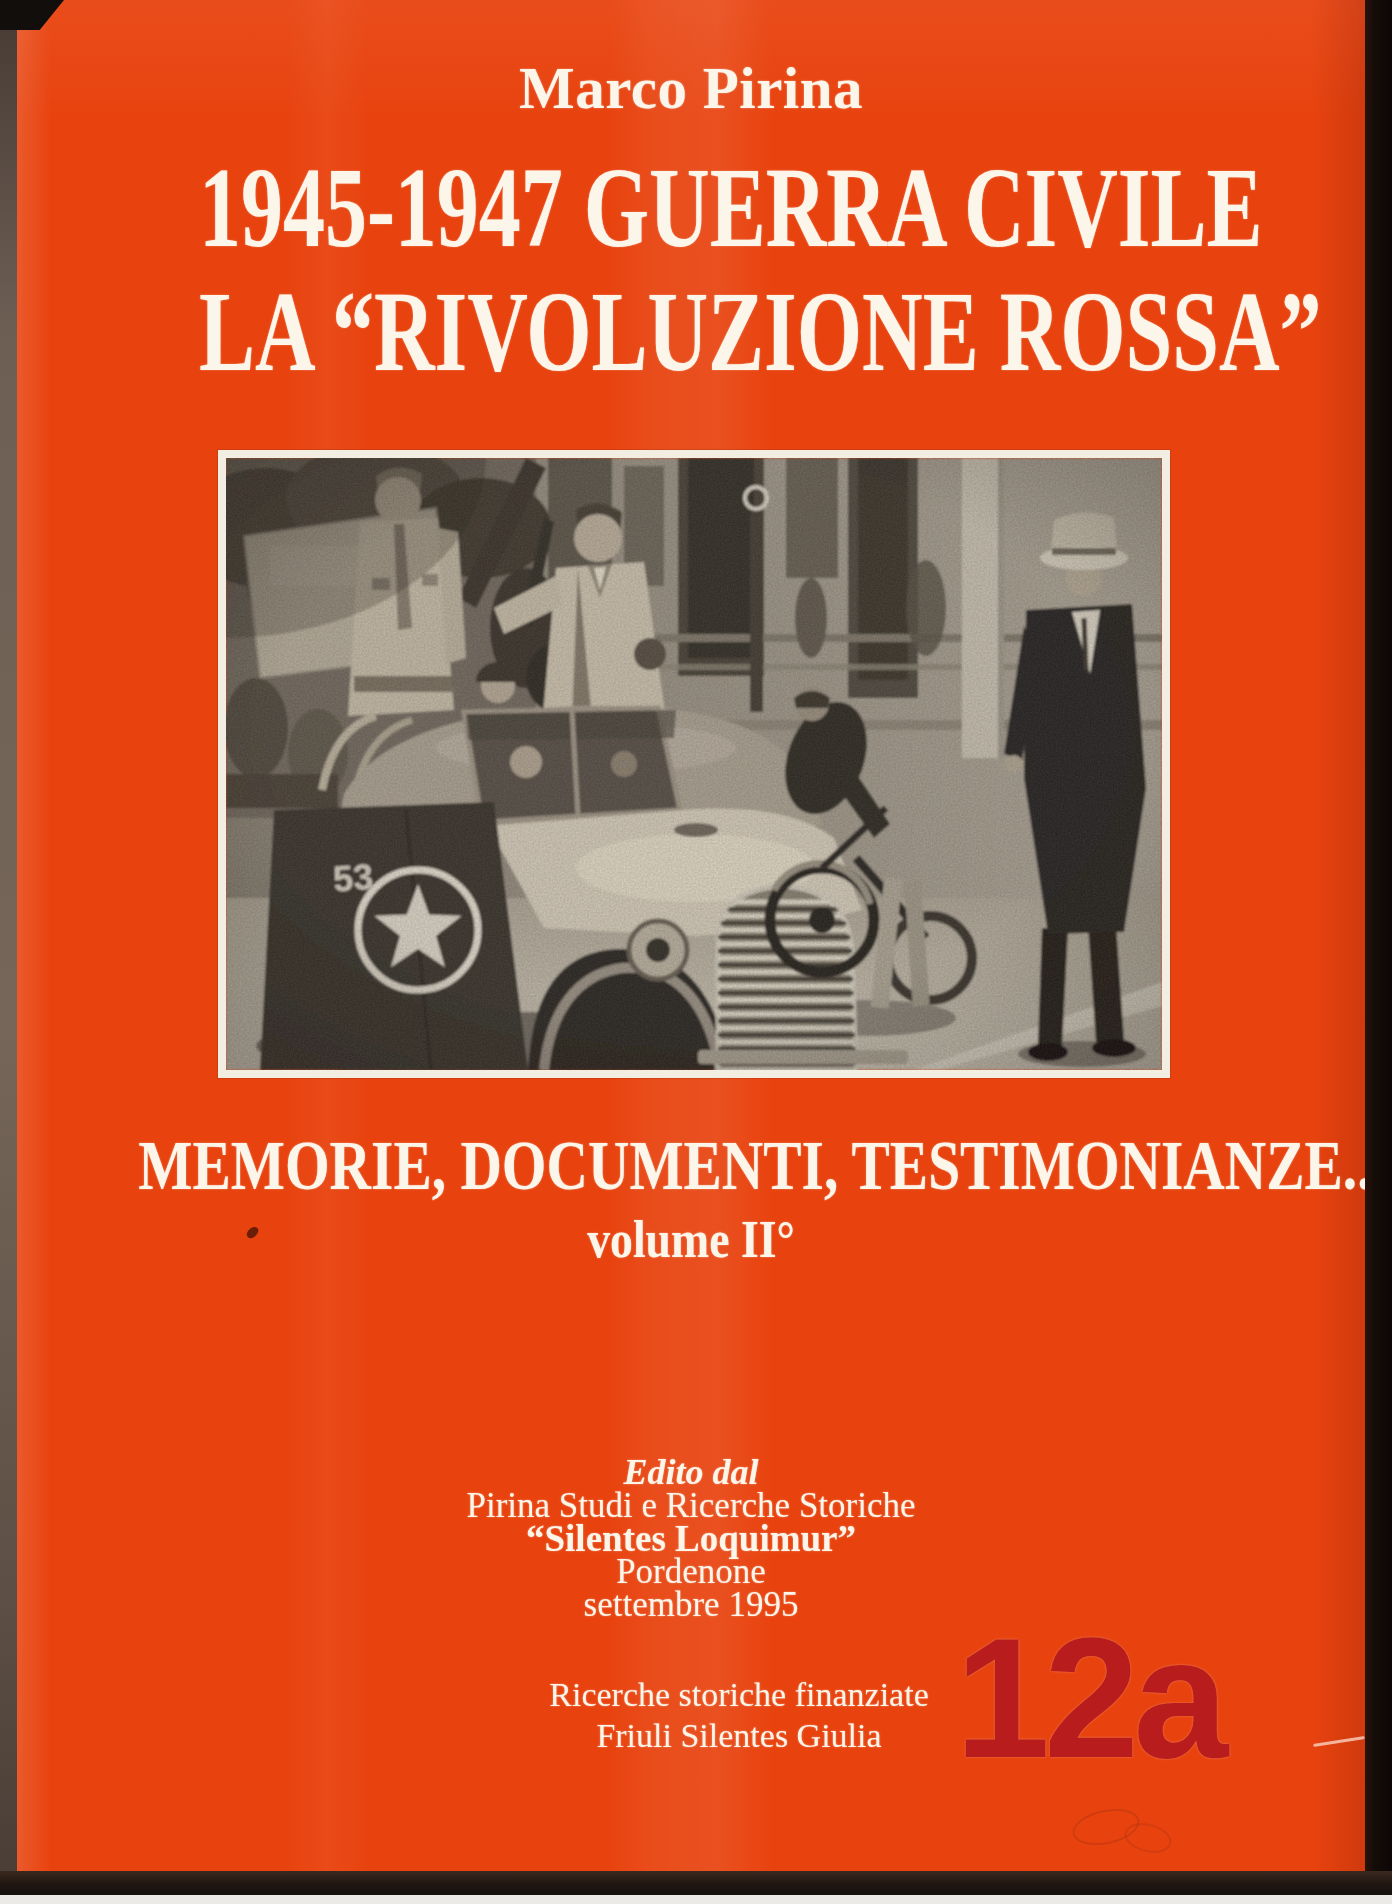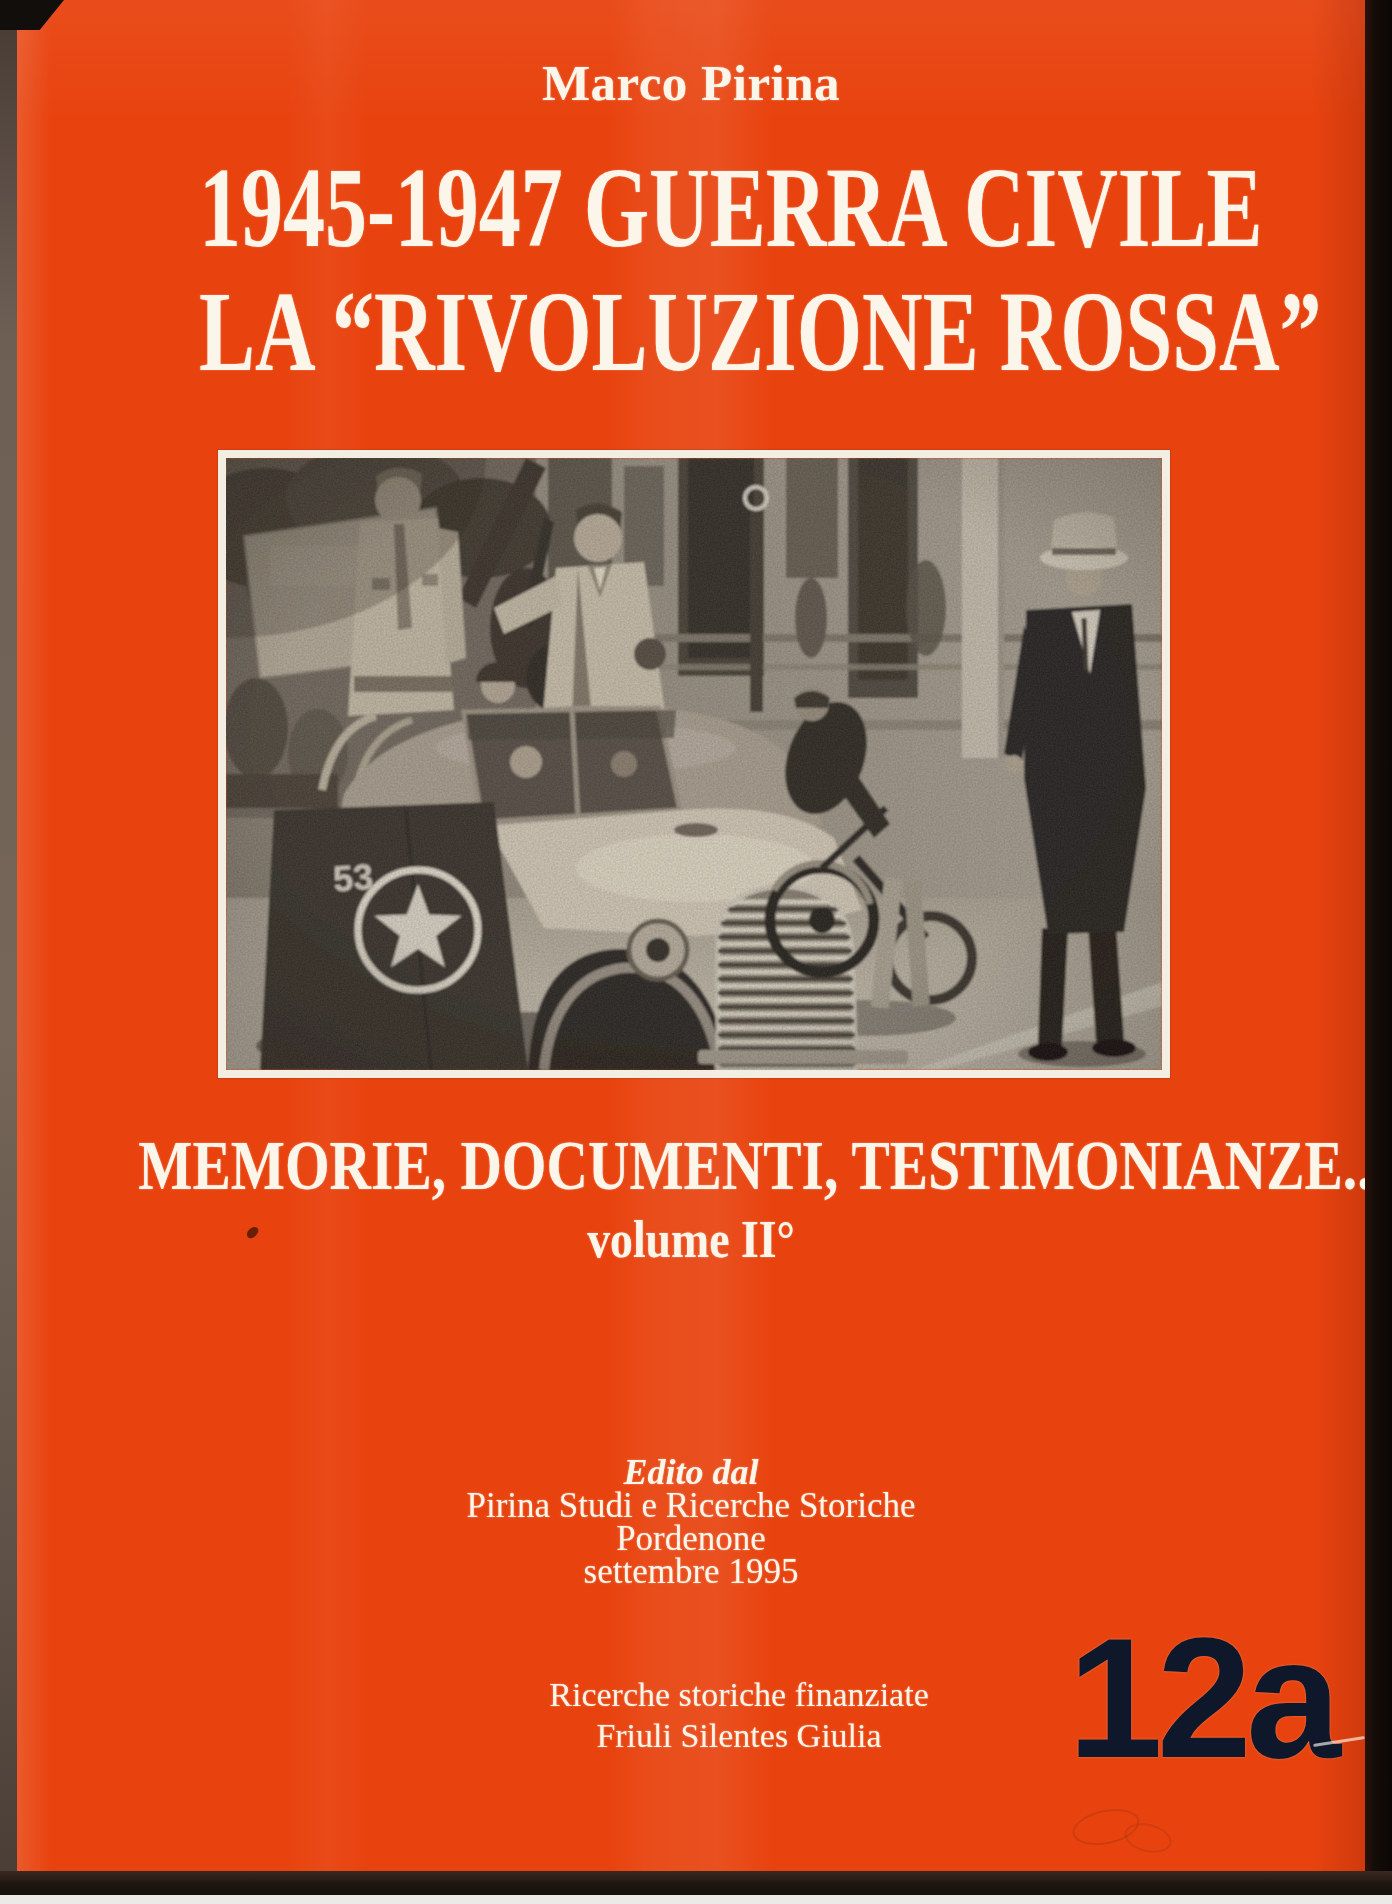--- a/index.html
+++ b/index.html
@@ -19,33 +19,33 @@
   .cover{position:absolute;left:17px;top:0;width:1348px;height:1871px;
       background:
         linear-gradient(90deg,rgba(255,255,255,.12) 0,rgba(255,255,255,0) 34px),
         linear-gradient(270deg,rgba(80,10,0,.16) 0,rgba(0,0,0,0) 55px),
         linear-gradient(90deg,transparent 44%,rgba(255,255,255,.05) 47%,rgba(255,255,255,.07) 52%,transparent 56%),
         linear-gradient(90deg,transparent 20%,rgba(255,255,255,.04) 23%,transparent 26%),
         linear-gradient(180deg,rgba(255,255,255,.05) 0,transparent 120px),
         #e8430f;}
   .ctext{position:absolute;left:0;width:1348px;text-align:center;color:#fbf5ea;
       text-shadow:0 0 2px rgba(255,240,228,.5);white-space:nowrap;}
-  .author{top:54px;font-size:51px;font-weight:bold;letter-spacing:.5px;}
+  .author{top:54px;font-size:59px;font-weight:bold;letter-spacing:.5px;}
   .title-line{font-size:115px;font-weight:bold;line-height:115px;transform:scaleX(.73);transform-origin:50% 50%;}
   .t1{top:150px;} .t2{top:274px;}
   .subtitle{top:1131px;font-size:70px;font-weight:bold;line-height:70px;transform:scaleX(.82);transform-origin:50% 50%;}
   .volume{top:1210px;font-size:52px;font-weight:bold;transform:scaleX(.88);transform-origin:50% 50%;}
   .pub-block{top:1456px;font-size:35px;line-height:33px;font-weight:normal;}
   .pub-block div{margin:0;}
   .pub-edito{font-style:italic;font-weight:bold;font-size:36px;}
   .pub-imprint{font-weight:bold;font-size:37px;}
   .fund-block{top:1674px;font-size:34px;line-height:41px;margin-left:48px;}
-  .series{position:absolute;left:955px;top:1612px;width:380px;color:#0f172a;
+  .series{position:absolute;left:955px;top:1612px;width:380px;color:#b91c1c;
       font-family:"Liberation Sans","DejaVu Sans",sans-serif;font-size:171px;font-weight:bold;
-      letter-spacing:-6px;line-height:171px;text-align:right;text-shadow:0 0 2px rgba(255,240,228,.4);}
+      letter-spacing:-6px;line-height:171px;text-align:left;text-shadow:0 0 2px rgba(255,240,228,.4);}
   
   .photo-frame{position:absolute;left:218px;top:450px;width:936px;height:612px;
       border:8px solid #f3eee2;box-shadow:0 0 0 1px rgba(130,40,15,.25);}
   .photo-frame svg{display:block;}
   
   .ink-speck{position:absolute;left:248px;top:1226px;width:9px;height:13px;background:#551705;
       border-radius:60% 40% 55% 45%;transform:rotate(38deg);opacity:.85;}
   .scratch{position:absolute;left:1313px;top:1740px;width:52px;height:3px;
       background:rgba(255,245,238,.65);transform:rotate(-9deg);border-radius:2px;}
   .scribble1{position:absolute;left:1072px;top:1810px;width:64px;height:30px;border:2px solid rgba(150,45,15,.30);
@@ -63,20 +63,21 @@
     <div class="ctext author">Marco Pirina</div>
     <div class="ctext title-line t1">1945-1947 GUERRA CIVILE</div>
     <div class="ctext title-line t2">LA “RIVOLUZIONE ROSSA”</div>
 
     <div class="ctext subtitle">MEMORIE, DOCUMENTI, TESTIMONIANZE...</div>
     <div class="ctext volume">volume II°</div>
 
     <div class="ctext pub-block">
       <div class="pub-edito">Edito dal</div>
       <div>Pirina Studi e Ricerche Storiche</div>
+      <div class="pub-imprint">“Silentes Loquimur”</div>
       <div>Pordenone</div>
       <div>settembre 1995</div>
     </div>
 
     <div class="ctext fund-block">
       <div>Ricerche storiche finanziate</div>
       <div>Friuli Silentes Giulia</div>
     </div>
   </div>
 

